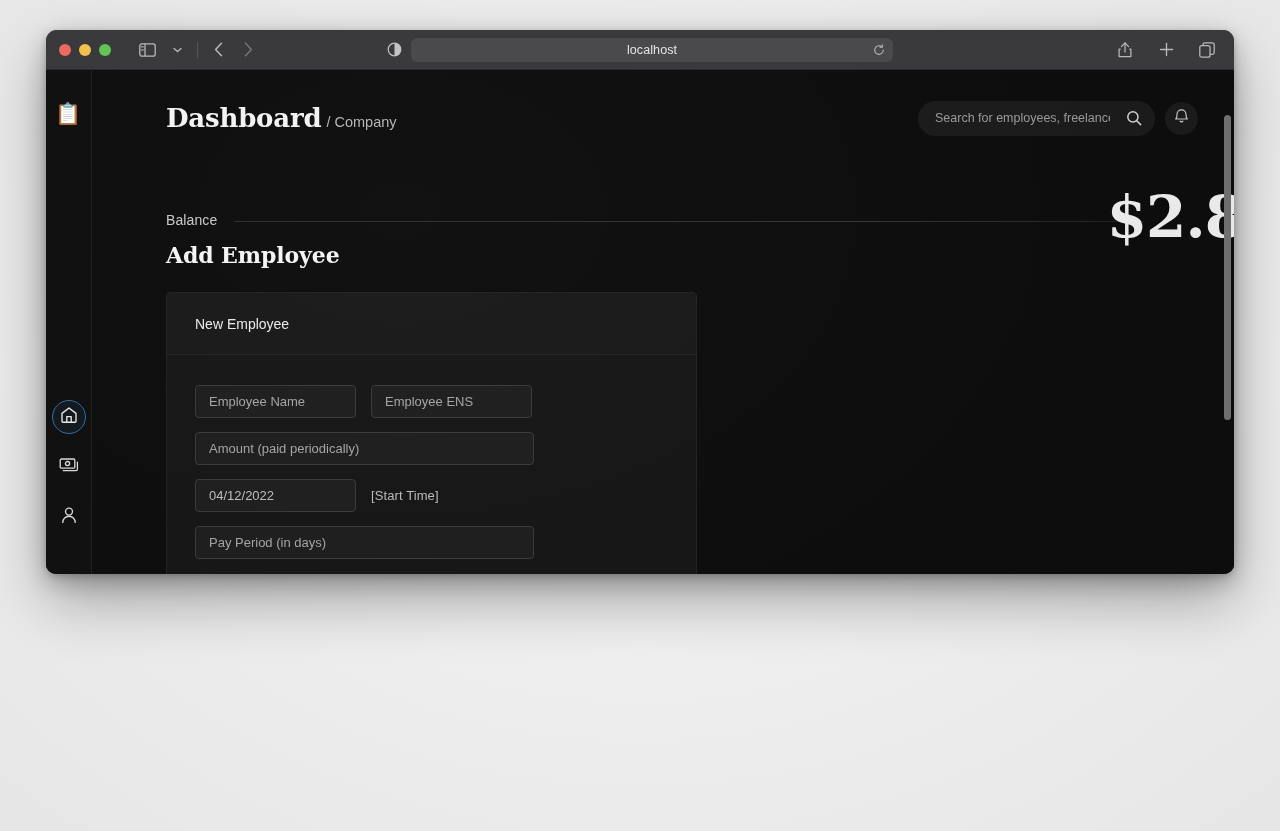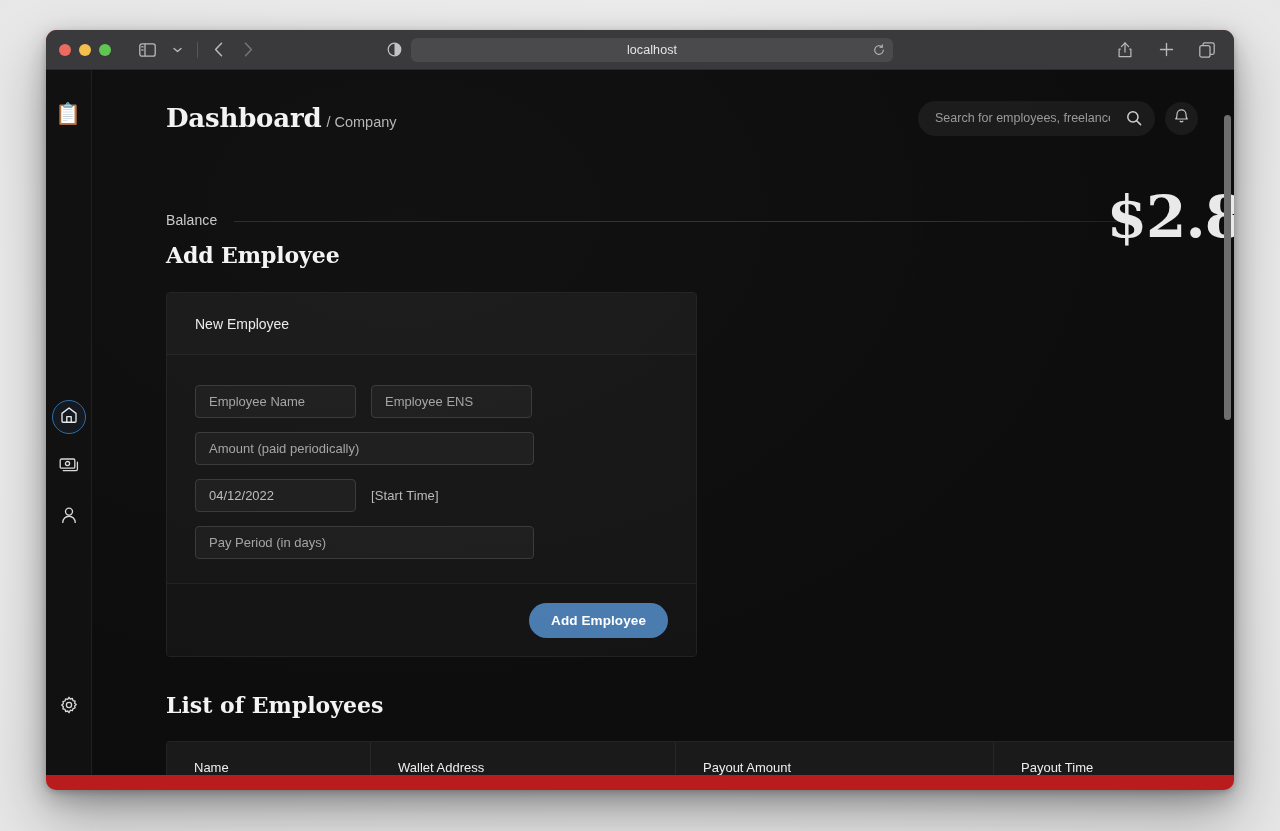--- a/index.html
+++ b/index.html
@@ -15,24 +15,24 @@
   body {
     background: radial-gradient(ellipse at 50% 45%, #f7f7f7 0%, #ececec 60%, #e6e6e6 100%);
   }
 
   
   .window {
     position: absolute;
     left: 46px;
     top: 30px;
     width: 1188px;
-    height: 760px;
+    height: 544px;
     border-radius: 11px 11px 10px 10px;
     overflow: hidden;
-    background: #b91c1c;
+    background: #0f766e;
     box-shadow: 0 26px 60px rgba(0,0,0,0.32),
                 0 8px 22px rgba(0,0,0,0.22),
                 0 2px 6px rgba(0,0,0,0.18);
   }
 
   
   .chrome {
     height: 40px;
     background: #3a3a3c;
     display: flex;

